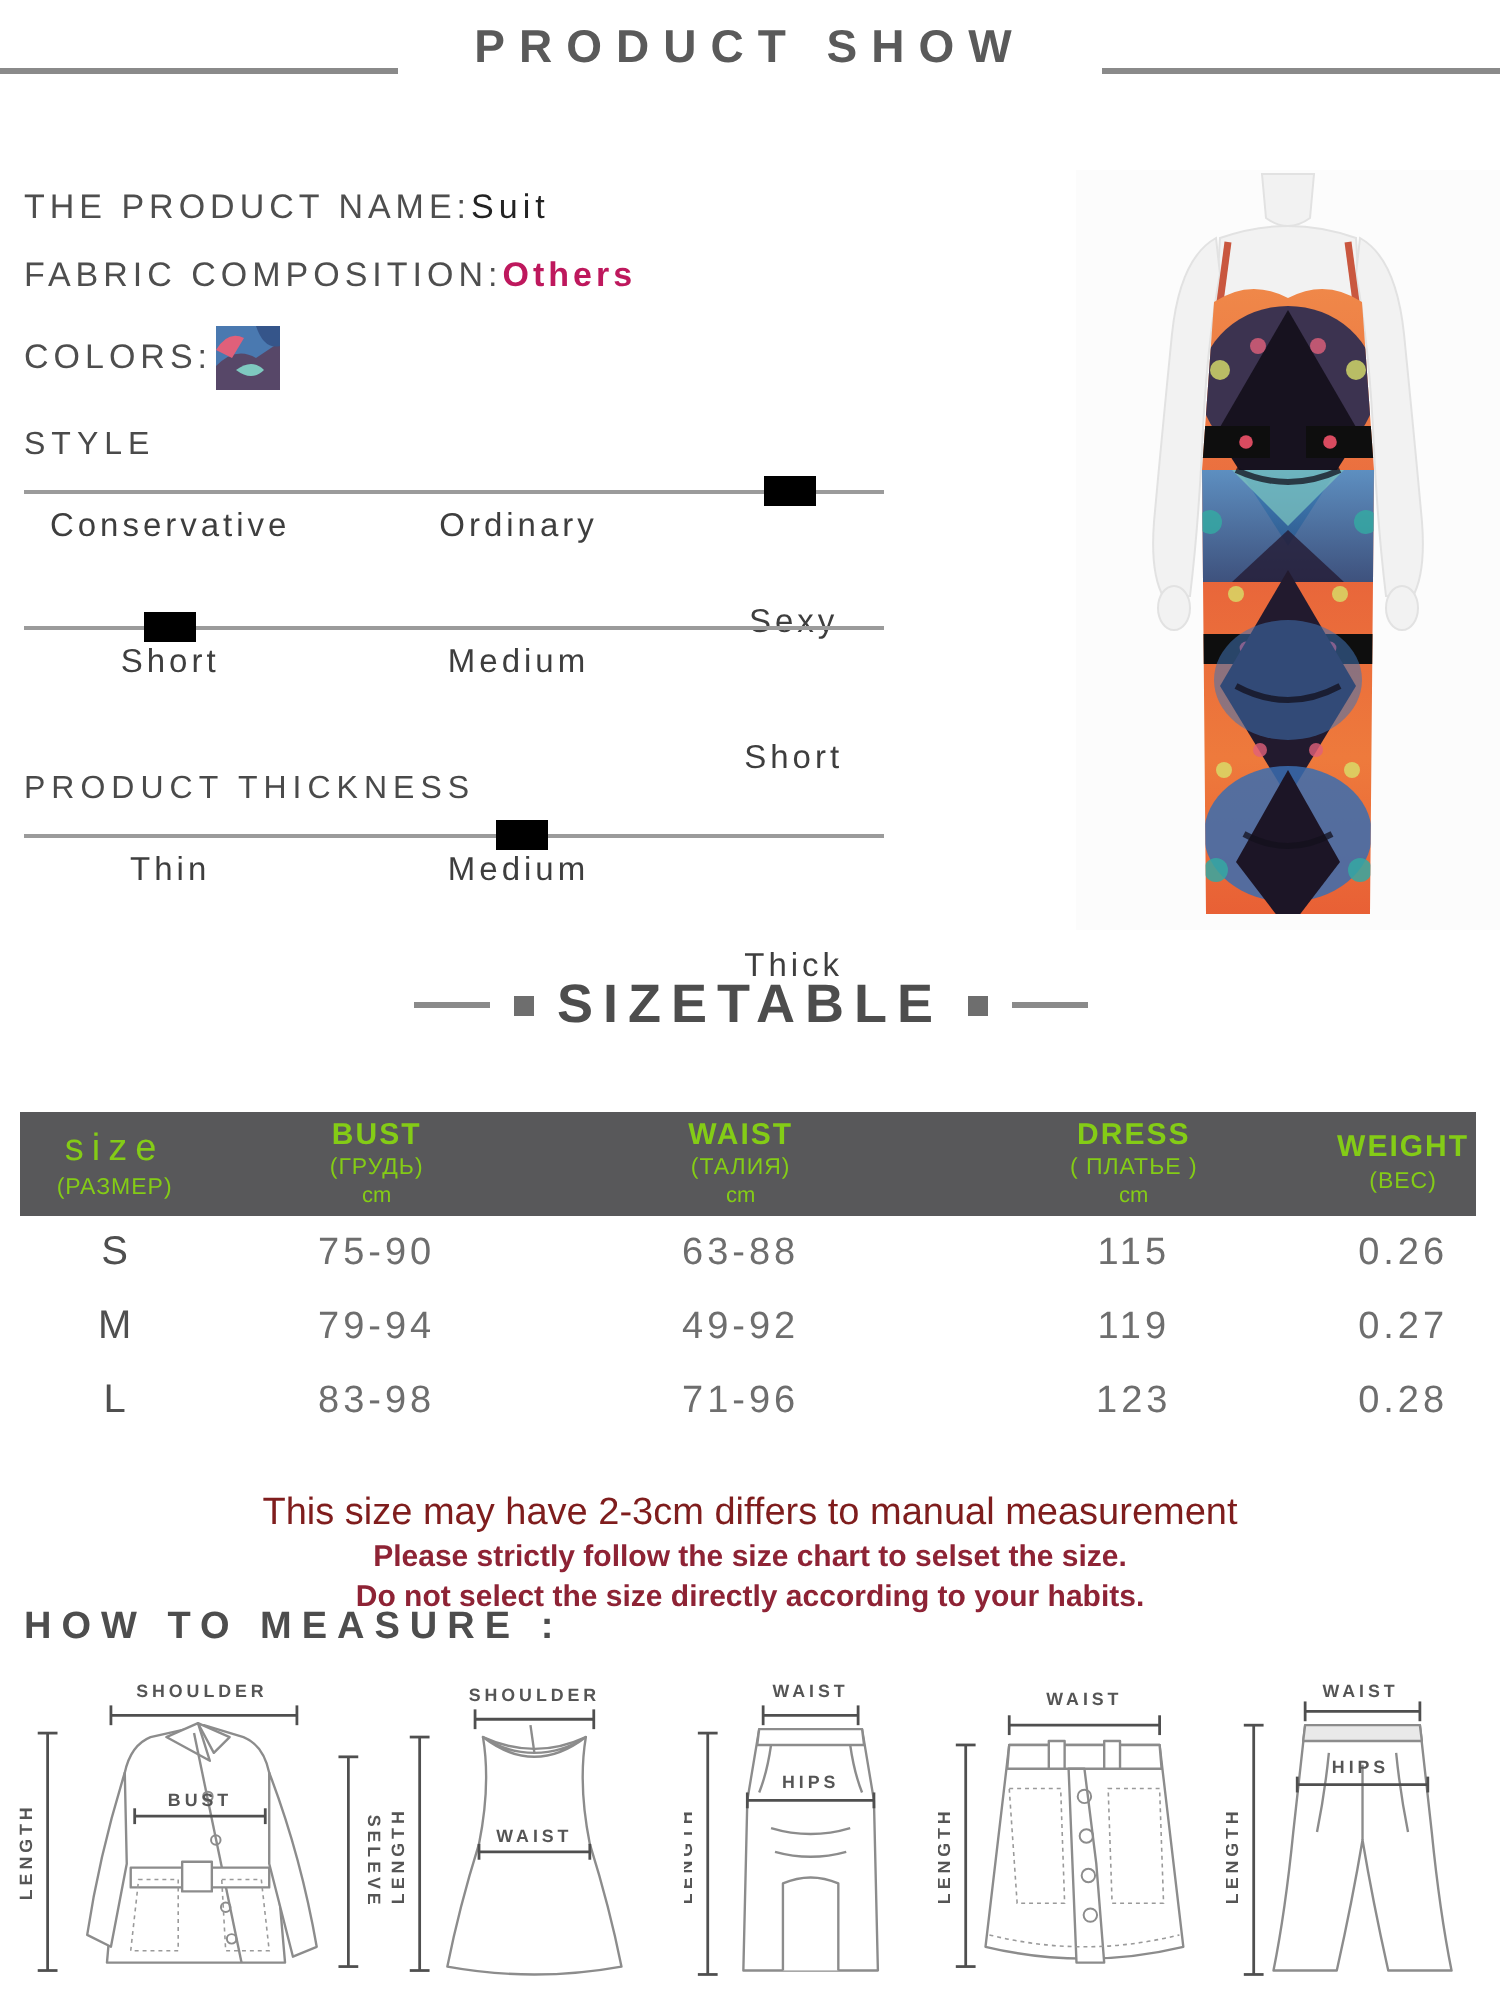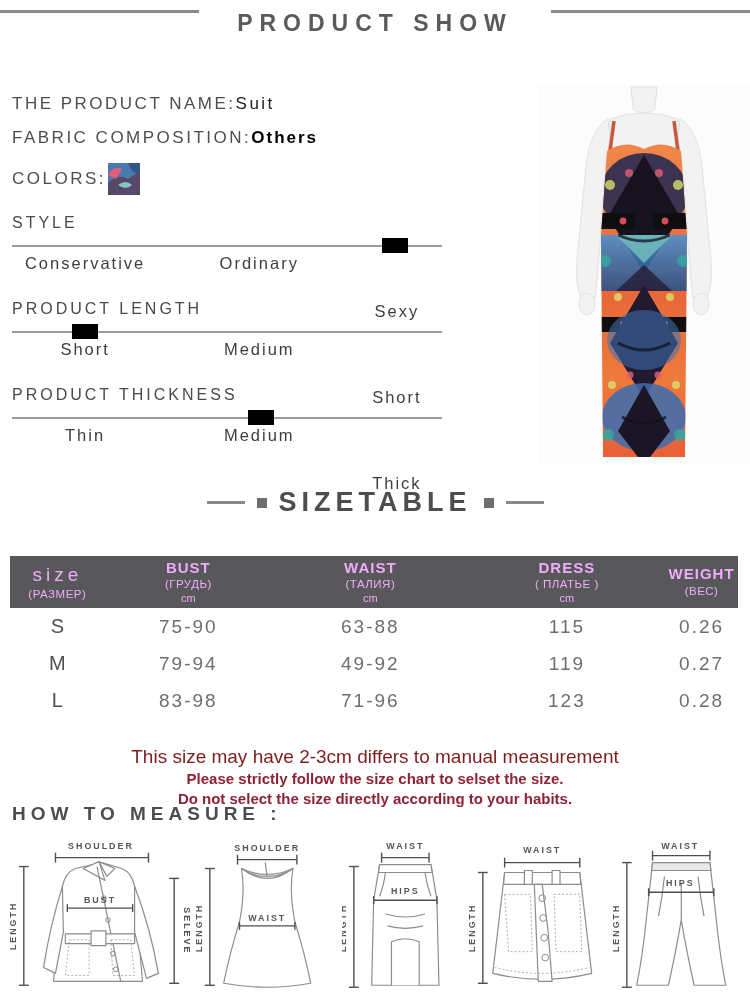--- a/index.html
+++ b/index.html
@@ -1,26 +1,26 @@
 <!DOCTYPE html>
 <html><head>
 <meta charset="utf-8">
 <style>
   html,body{margin:0;padding:0;background:#fff;}
   .page{position:relative;width:750px;height:1000px;background:#fff;overflow:hidden;
         font-family:"Liberation Sans",sans-serif;color:#4a4a4a;}
   
-  .banner{position:absolute;top:10px;left:0;right:0;display:flex;align-items:flex-start;justify-content:center;gap:19px;}
+  .banner{position:absolute;top:10px;left:0;right:0;display:flex;align-items:flex-end;justify-content:center;gap:19px;}
   .banner .rule{height:3px;background:#8a8a8a;flex:0 0 225px;}
   .banner .sq{width:13px;height:13px;background:#6e6e6e;}
   .banner .title{font-size:23px;font-weight:700;letter-spacing:7px;color:#5a5a5a;white-space:nowrap;}
   
   .info-row{position:absolute;left:12px;font-size:17px;letter-spacing:2.5px;color:#4e4e4e;white-space:nowrap;}
   .info-row .val{color:#222;}
-  .info-row .val.bold{color:#000000;font-weight:700;letter-spacing:2px;}
+  .info-row .val.bold{color:#be185d;font-weight:700;letter-spacing:2px;}
   .colors-row{position:absolute;left:12px;top:163px;display:flex;align-items:center;gap:2px;
               font-size:17px;letter-spacing:2.5px;color:#4e4e4e;}
   .swatch{width:32px;height:32px;display:block;}
   
   .attr{position:absolute;left:12px;width:430px;}
   .attr-label{font-size:16px;letter-spacing:3px;color:#4a4a4a;}
   .track{position:relative;margin-top:13px;height:2px;background:#9b9b9b;}
   .marker{position:absolute;top:-7px;width:26px;height:15px;background:#000;transform:translateX(-50%);}
   .m-style{left:89%;} .m-length{left:17%;} .m-thickness{left:58%;}
   .opts{position:relative;height:22px;margin-top:7px;}
@@ -28,21 +28,21 @@
   .o1{left:17%;} .o2{left:57.5%;} .o3{left:89.5%;margin-top:48px;}
   
   .photo{position:absolute;left:538px;top:85px;width:212px;height:380px;background:#fcfcfc;}
   
   .size-banner{position:absolute;top:487px;left:0;right:0;display:flex;align-items:center;justify-content:center;gap:12px;}
   .size-banner .rule{height:3px;background:#8a8a8a;flex:0 0 38px;}
   .size-banner .sq{width:10px;height:10px;background:#6e6e6e;}
   .size-banner .title{font-size:27px;font-weight:700;letter-spacing:5px;color:#4d4d4d;white-space:nowrap;}
   .size-subtitle{position:absolute;top:519px;left:0;right:0;text-align:center;font-size:15px;letter-spacing:1px;color:#565656;}
   .size-table{position:absolute;top:556px;left:10px;width:728px;}
-  .thead{display:flex;background:#58585a;color:#f0abfc;height:52px;align-items:center;}
+  .thead{display:flex;background:#58585a;color:#84cc16;height:52px;align-items:center;}
   .th{display:flex;flex-direction:column;align-items:center;justify-content:center;line-height:1.25;}
   .th .en{font-size:15px;font-weight:700;letter-spacing:1px;}
   .th .en.size-word{font-size:19px;font-weight:400;letter-spacing:4px;}
   .th .sub{font-size:11.5px;letter-spacing:.5px;}
   .th .unit{font-size:11px;}
   .c0{width:13%;} .c1{width:23%;} .c2{width:27%;} .c3{width:27%;} .c4{width:10%;}
   .trow{display:flex;height:37px;align-items:center;}
   .trow:first-of-type{margin-top:7px;}
   .td{text-align:center;font-size:19px;color:#6e6e6e;letter-spacing:2px;}
   .td.sz{font-size:20px;color:#4f4f4f;letter-spacing:0;}
@@ -94,21 +94,20 @@
       <div class="marker m-style"></div>
     </div>
     <div class="opts">
       <span class="opt o1">Conservative</span>
       <span class="opt o2">Ordinary</span>
       <span class="opt o3">Sexy</span>
     </div>
   </div>
 
   <div class="attr" style="top:300px;">
-    <div class="attr-label">PRODUCT LENGTH</div>
     <div class="track">
       <div class="marker m-length"></div>
     </div>
     <div class="opts">
       <span class="opt o1">Short</span>
       <span class="opt o2">Medium</span>
       <span class="opt o3">Short</span>
     </div>
   </div>
 

